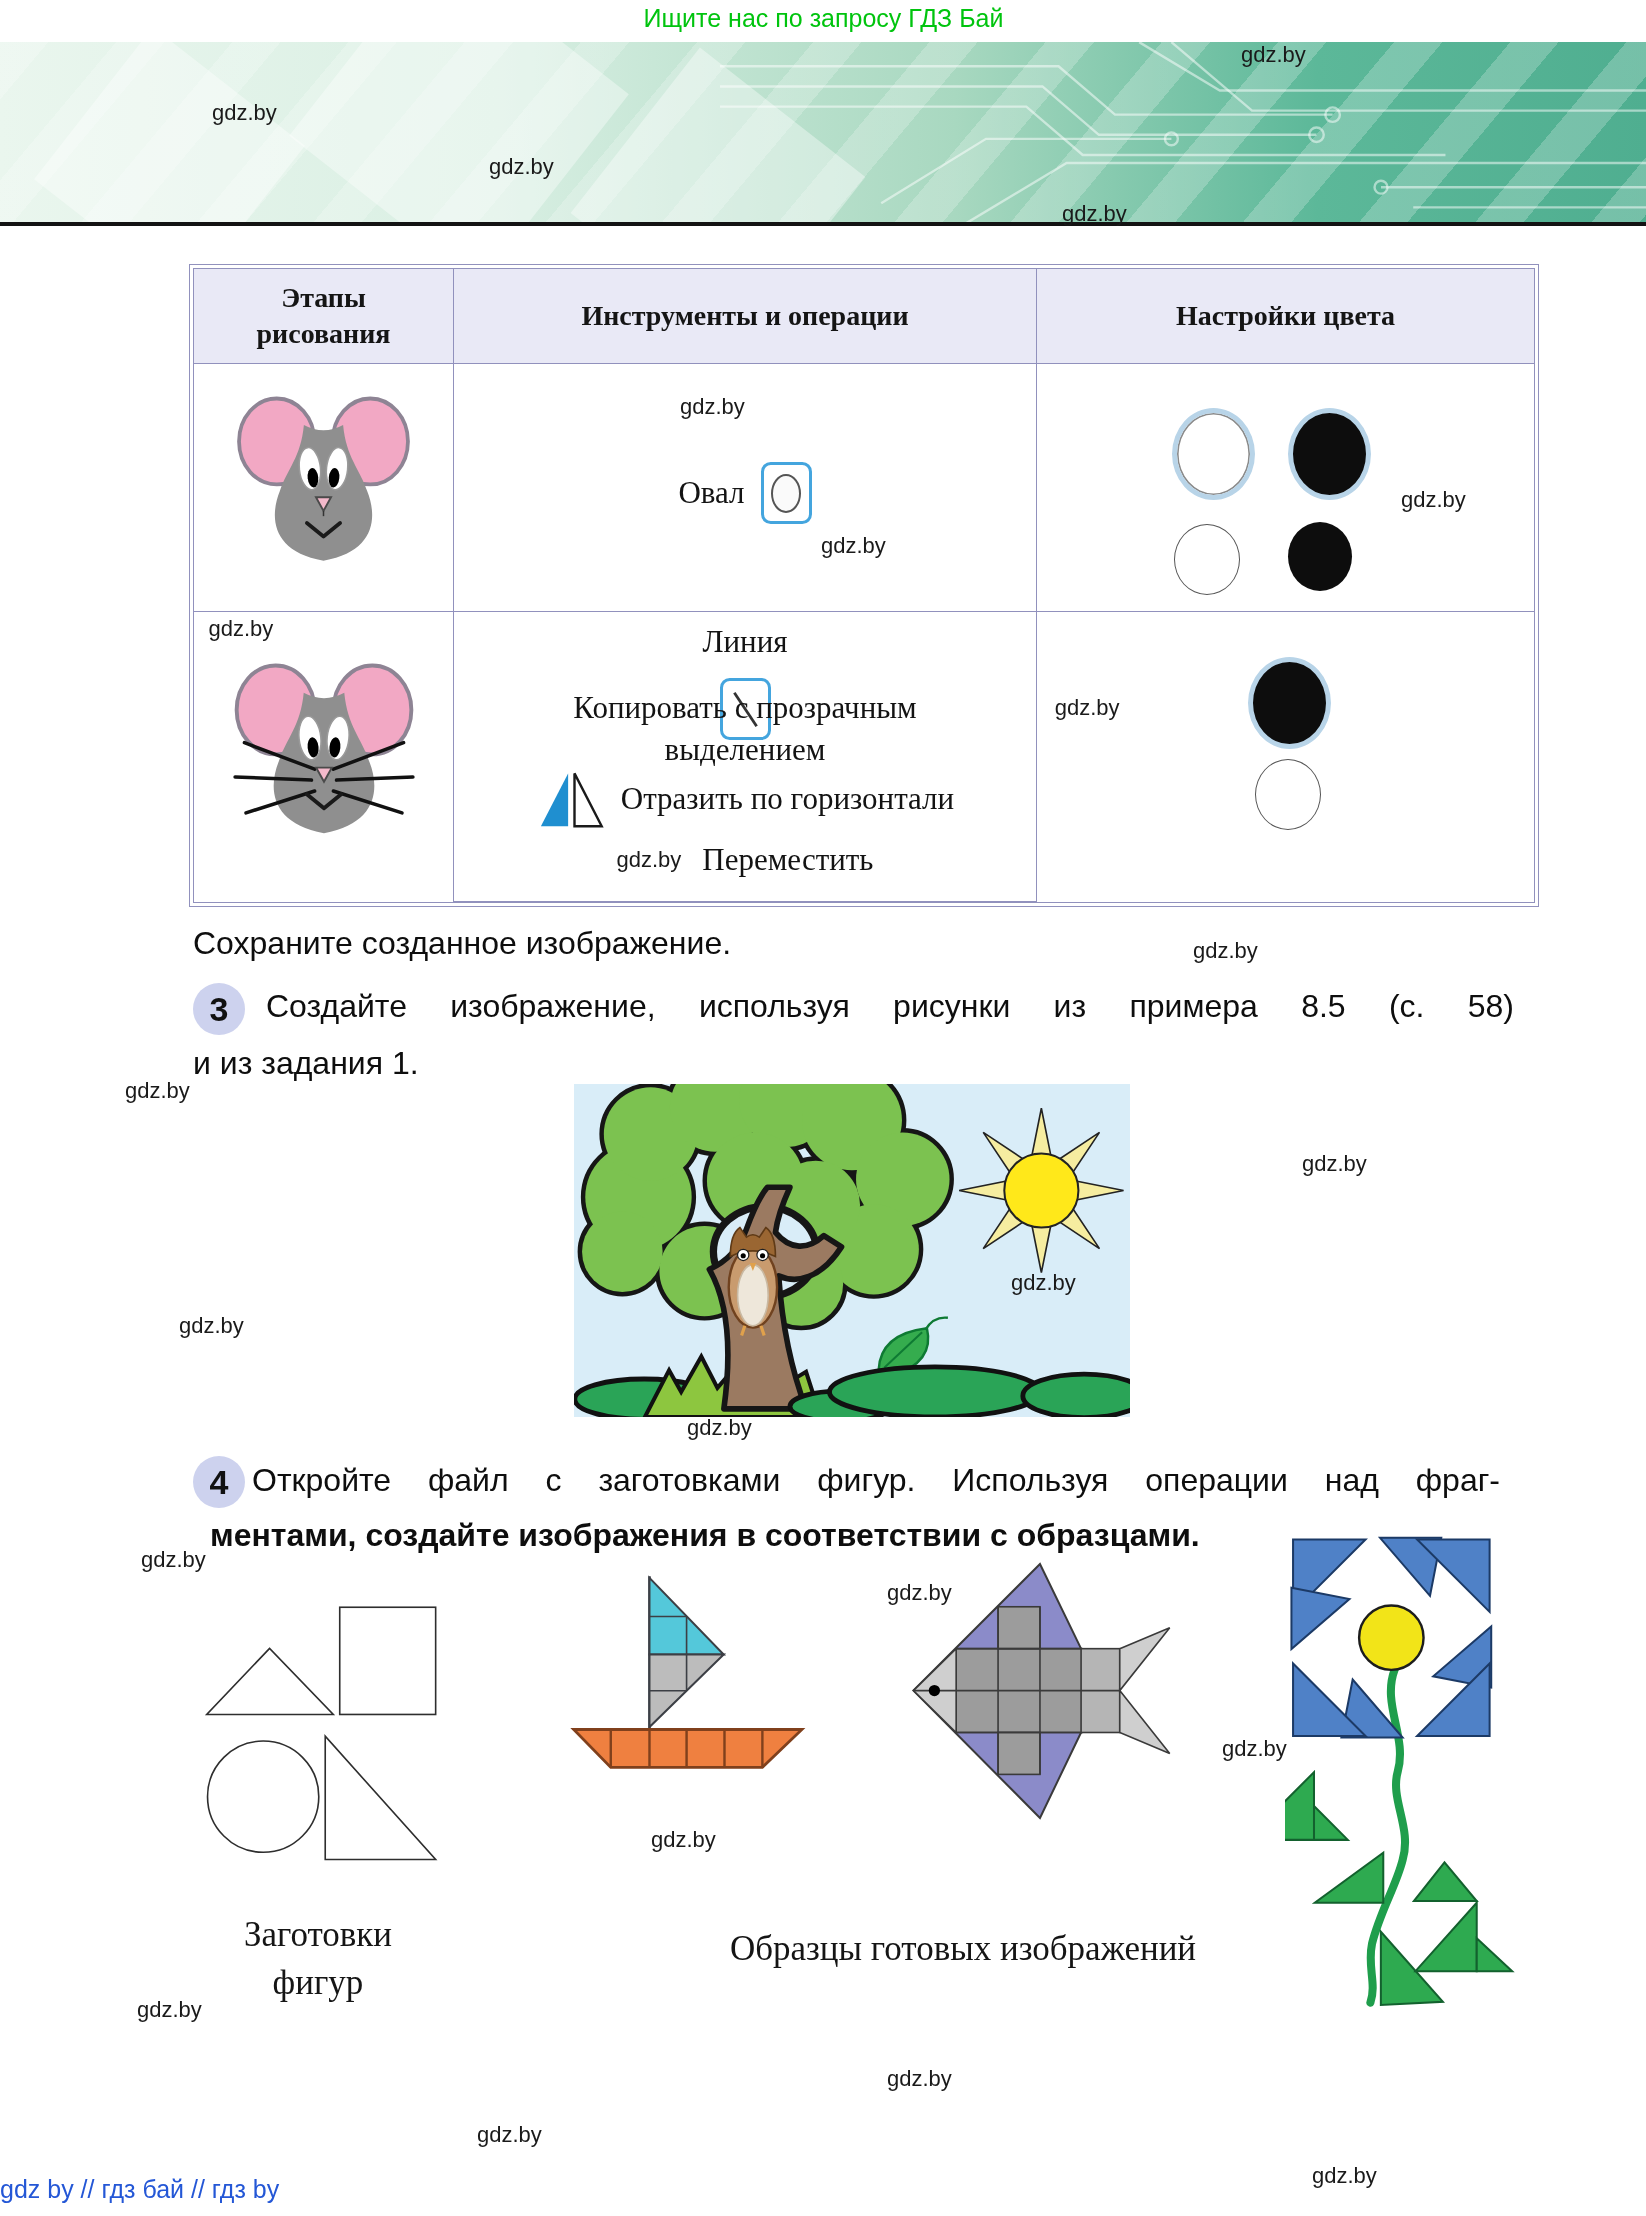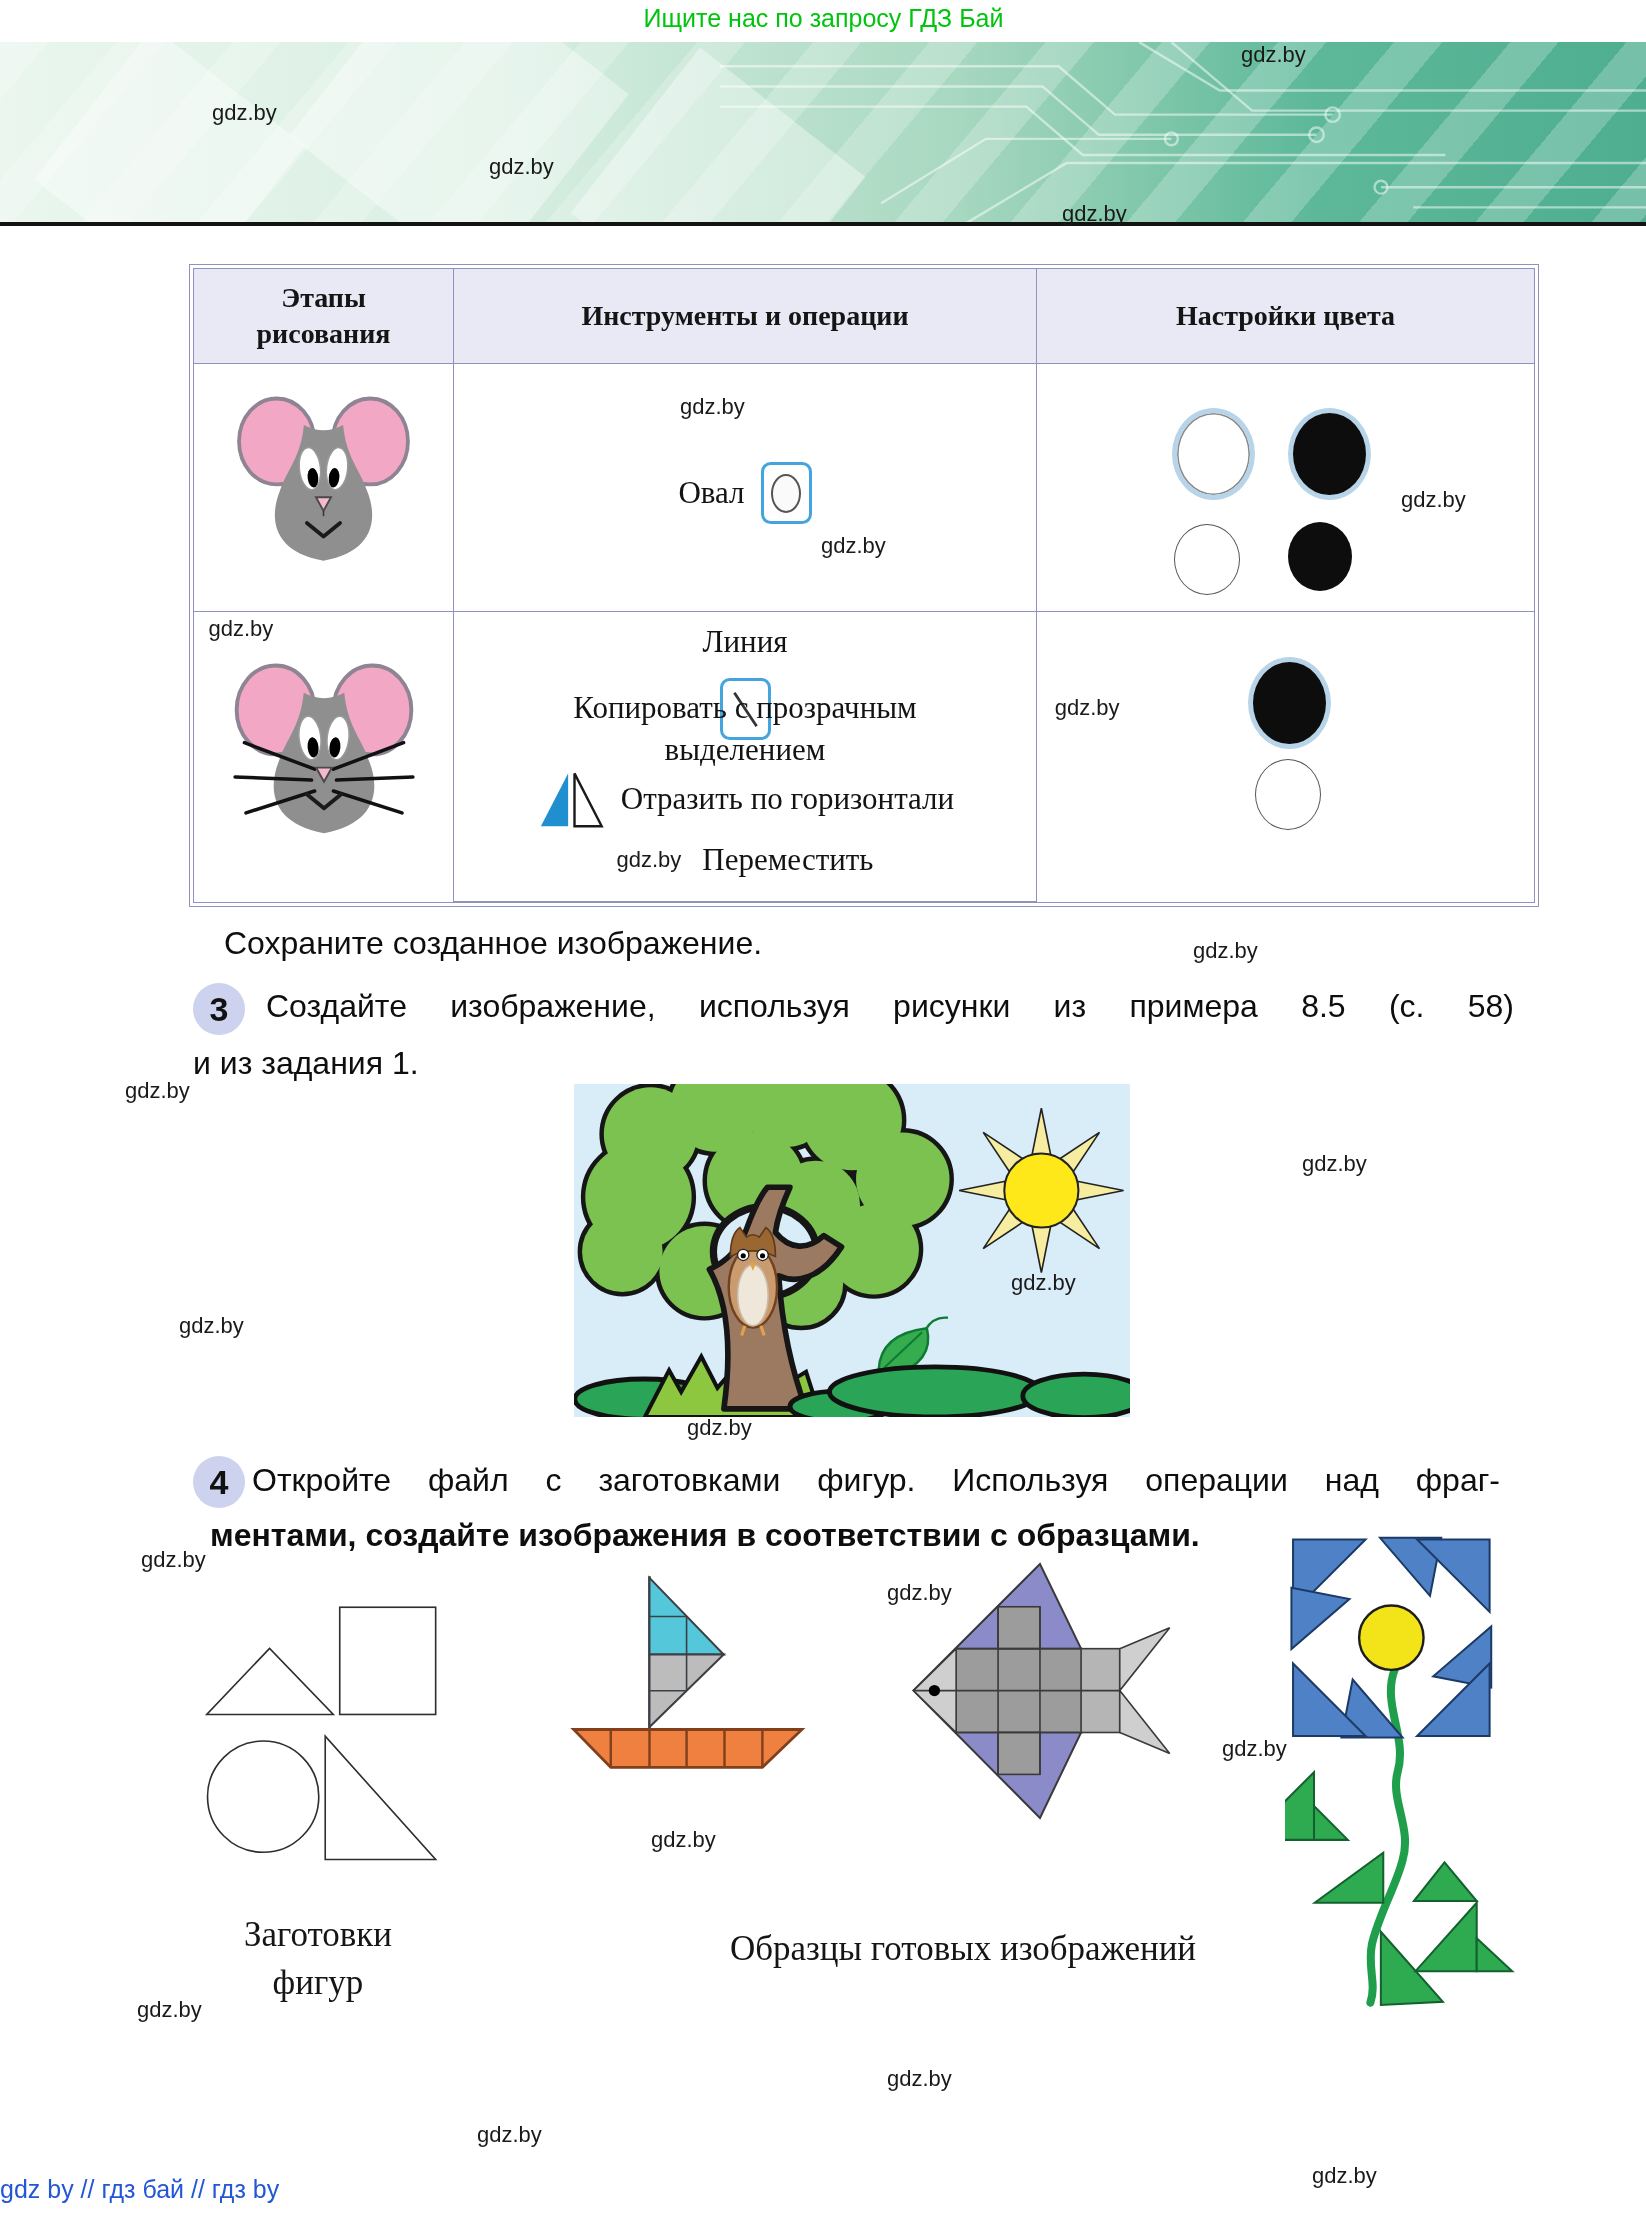--- a/index.html
+++ b/index.html
@@ -184,21 +184,21 @@
     </div>
   </div>
 
   <div class="cell last-col last-row">
     <span class="wm" style="left:17.7px;top:85px;">gdz.by</span>
     <div class="swatch sw-ring sw-black" style="left:211px;top:45px;width:73px;height:82px;"></div>
     <div class="swatch sw-plain-white" style="left:218px;top:147px;width:64px;height:69px;"></div>
   </div>
 </div>
 
-<div class="sans-text" style="left:193px;top:925px;margin-left:31px;">Сохраните созданное изображение.</div>
+<div class="sans-text" style="left:193px;top:925px;">Сохраните созданное изображение.</div>
 
 <div class="badge" style="left:193px;top:983px;">
     <span>3</span>
   </div>
 <div class="sans-text just" style="left:266px;top:988px;width:1248px;">Создайте изображение, используя рисунки из примера 8.5 (с. 58)</div>
 <div class="sans-text" style="left:193px;top:1045px;">и из задания 1.</div>
 
 <div class="treebox">
   <svg width="556" height="333" viewBox="0 0 690 413">
 

